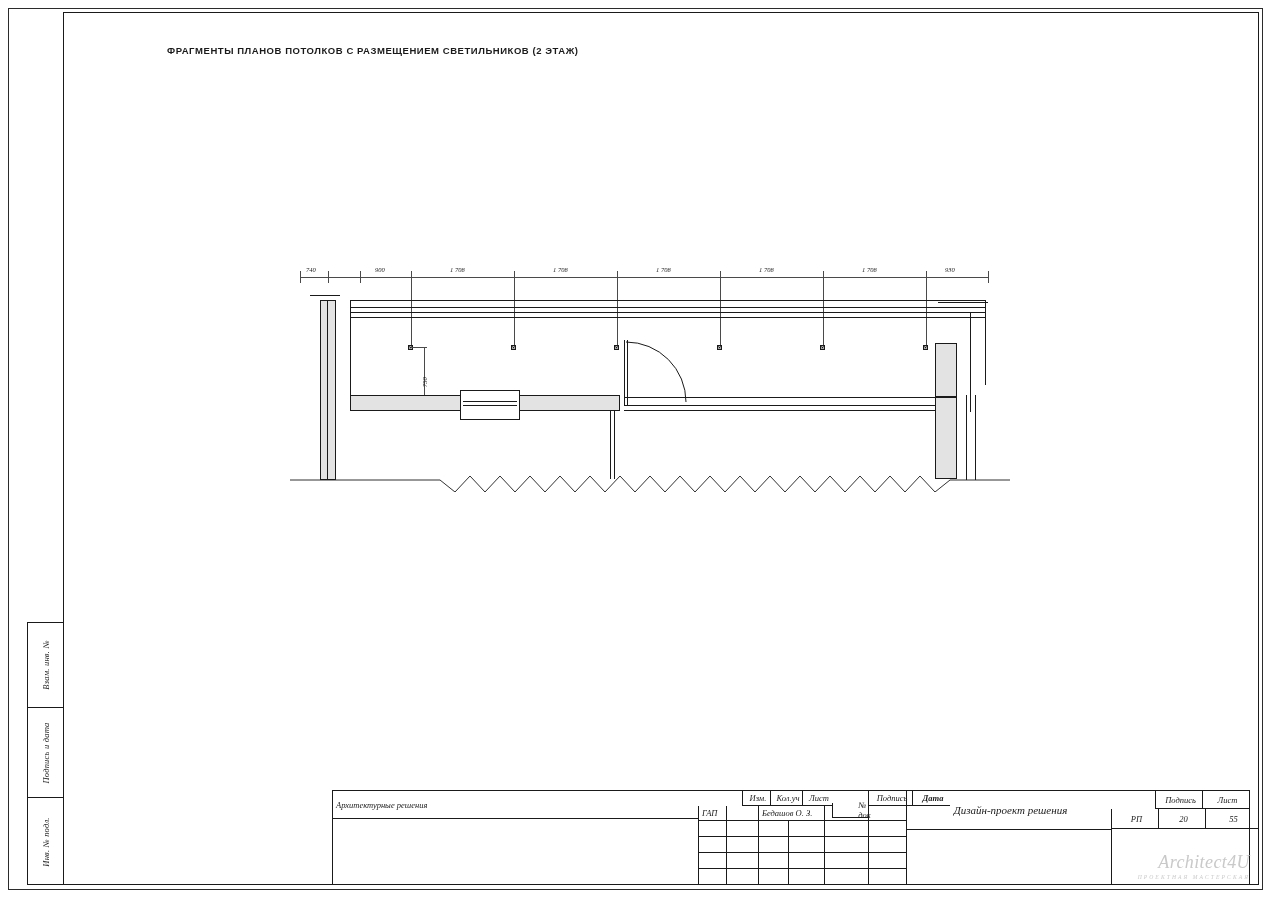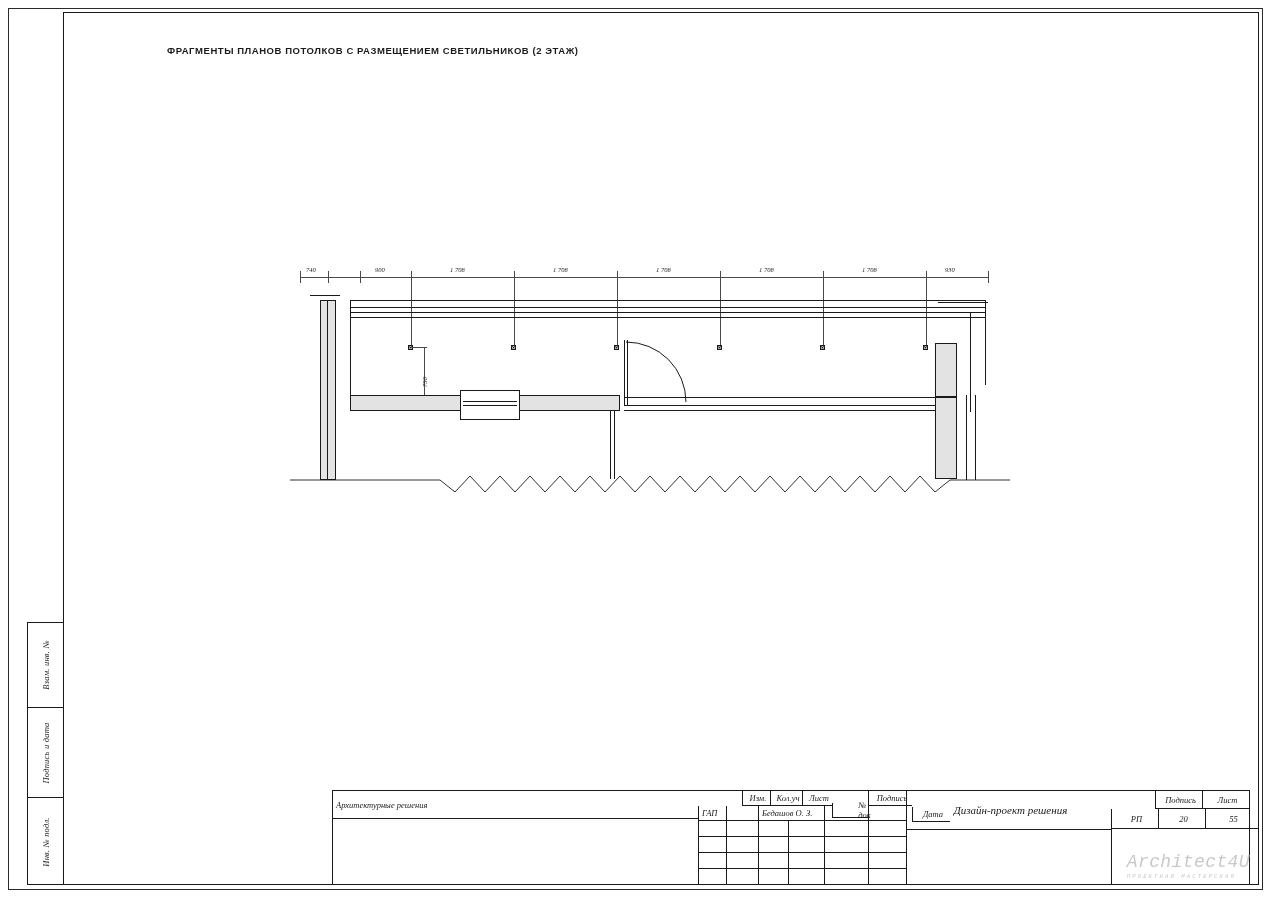--- a/index.html
+++ b/index.html
@@ -146,23 +146,23 @@
     padding-left: 3px;
   }
   .tb .bl { border-left: 1px solid #1a1a1a; }
   .tb .bb { border-bottom: 1px solid #1a1a1a; }
   .tb .ctr { justify-content: center; padding-left: 0; }
   .tb .hdr { font-size: 7.5px; margin-left: 44px; }
 
   .logo {
     position: absolute;
     right: 8px; bottom: 4px;
-    text-align: left;
+    text-align: right;
     color: #c9c9c9;
-    font-family: Liberation Mono, monospace;
+    font-family: Liberation Serif, serif;
   }
   .logo .l1 { font-size: 18px; letter-spacing: .4px; }
   .logo .l2 { font-size: 5.6px; letter-spacing: 2.1px; margin-top: 1px; }
 </style>
 </head>
 <body>
 
 <div class="sheet">
 
   <div class="frame-outer"></div>
@@ -269,21 +269,21 @@
   <div class="tb">
 
     <div class="cell bb" style="left:0; top:0; width:365px; height:28px;">Архитектурные решения</div>
     <div class="cell" style="left:0; top:28px; width:365px; height:65px;"></div>
 
     <div class="cell bl bb ctr hdr" style="left:365px; top:0; width:28px; height:15px;">Изм.</div>
     <div class="cell bl bb ctr hdr" style="left:393px; top:0; width:32px; height:15px;">Кол.уч</div>
     <div class="cell bl bb ctr hdr" style="left:425px; top:0; width:30px; height:15px;">Лист</div>
     <div class="cell bl bb ctr hdr" style="left:455px; top:12px; width:36px; height:15px;padding-left:28px;">№ док</div>
     <div class="cell bl bb ctr hdr" style="left:491px; top:0; width:44px; height:15px;">Подпись</div>
-    <div class="cell bl bb ctr hdr" style="left:535px; top:16px; width:38px; height:15px;">Дата</div>
+    <div class="cell bl bb ctr hdr" style="left:535px; top:0; width:38px; height:15px;font-weight:bold;">Дата</div>
 
     <div class="cell bl bb" style="left:365px; top:15px; width:28px; height:15px;">ГАП</div>
     <div class="cell bl bb" style="left:393px; top:15px; width:32px; height:15px;"></div>
     <div class="cell bl bb" style="left:425px; top:15px; width:66px; height:15px;text-align:right;">Бедашов О. З.</div>
     <div class="cell bl bb" style="left:491px; top:15px; width:44px; height:15px;"></div>
     <div class="cell bl bb" style="left:535px; top:15px; width:38px; height:15px;"></div>
 
     <div class="cell bl bb" style="left:365px; top:30px; width:28px; height:16px;"></div>
     <div class="cell bl bb" style="left:393px; top:30px; width:32px; height:16px;"></div>
     <div class="cell bl bb" style="left:425px; top:30px; width:30px; height:16px;"></div>

